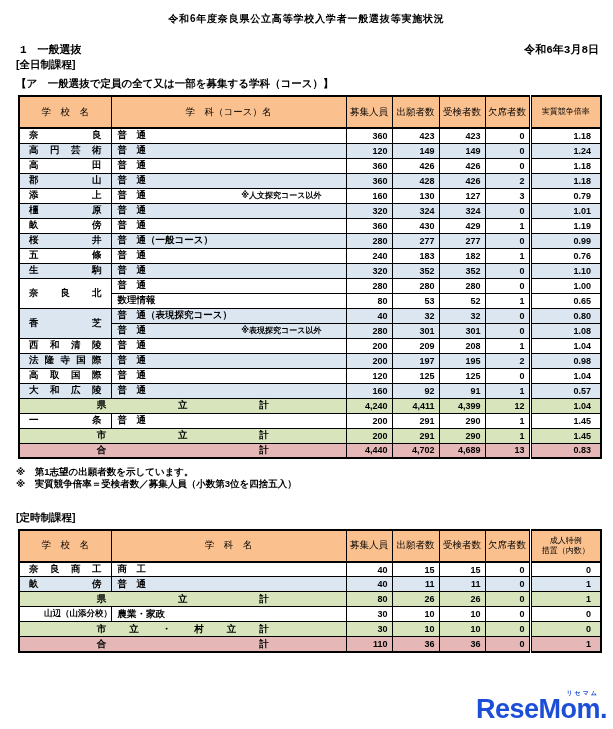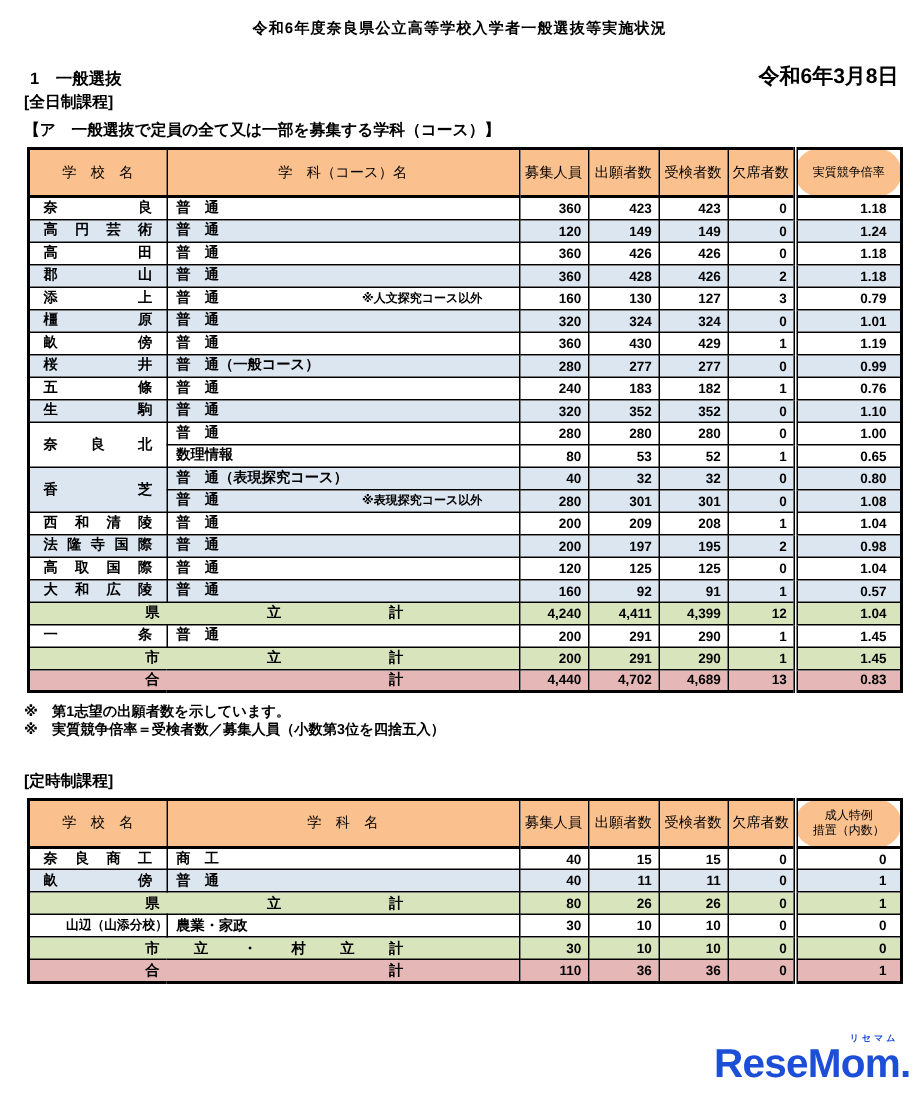--- a/index.html
+++ b/index.html
@@ -6,33 +6,33 @@
   html,body { margin:0; padding:0; background:#fff; }
   body {
     width:613px; height:729px;
     font-family:"Liberation Sans","DejaVu Sans",sans-serif;
     font-weight:bold; color:#000;
   }
   .page { position:relative; width:613px; height:729px; overflow:hidden; background:#fff; }
 
   .doc-title { margin:12px 0 0 0; font-size:10px; text-align:center; letter-spacing:0.8px; font-weight:bold; }
 
-  .meta-row { display:flex; justify-content:space-between; align-items:flex-end; margin:16px 14px 0 20px; }
+  .meta-row { display:flex; justify-content:space-between; align-items:flex-end; margin:16px 14px 0 20px;font-family:Liberation Mono, monospace; }
   .section-label { font-size:11px; }
-  .date-label { font-size:14px; }
+  .date-label { font-size:11px; }
 
   .course-label { margin:1px 0 0 16px; font-size:10.5px; }
   .table-caption { margin:5px 0 4px 16px; font-size:10.5px; }
 
   table { border-collapse:collapse; table-layout:fixed; width:582px; margin-left:18px;
           border:2px solid #000; }
   th, td { border:1px solid #000; padding:0; overflow:hidden; white-space:nowrap; }
   thead th { background:#FAC08E; font-size:9.5px; height:32px; border-bottom:2px solid #000;
              font-weight:normal; text-align:center; }
-  thead th.rate-h { font-size:8px; line-height:1.2; white-space:pre-line;border-radius:16px; }
+  thead th.rate-h { font-size:8px; line-height:1.2; white-space:pre-line; }
   tbody tr { height:15px; }
   tbody td { font-size:9px; }
   td.num { text-align:right; padding-right:4px; }
   .rate-col { border-left:3px double #000; }
   td.rate-val { padding-right:9px; }
 
   .shade-white td { background:#FFFFFF; }
   .shade-blue  td { background:#DCE6F1; }
   .shade-green td { background:#D7E4BC; }
   .shade-pink  td { background:#E5B8B7; }

